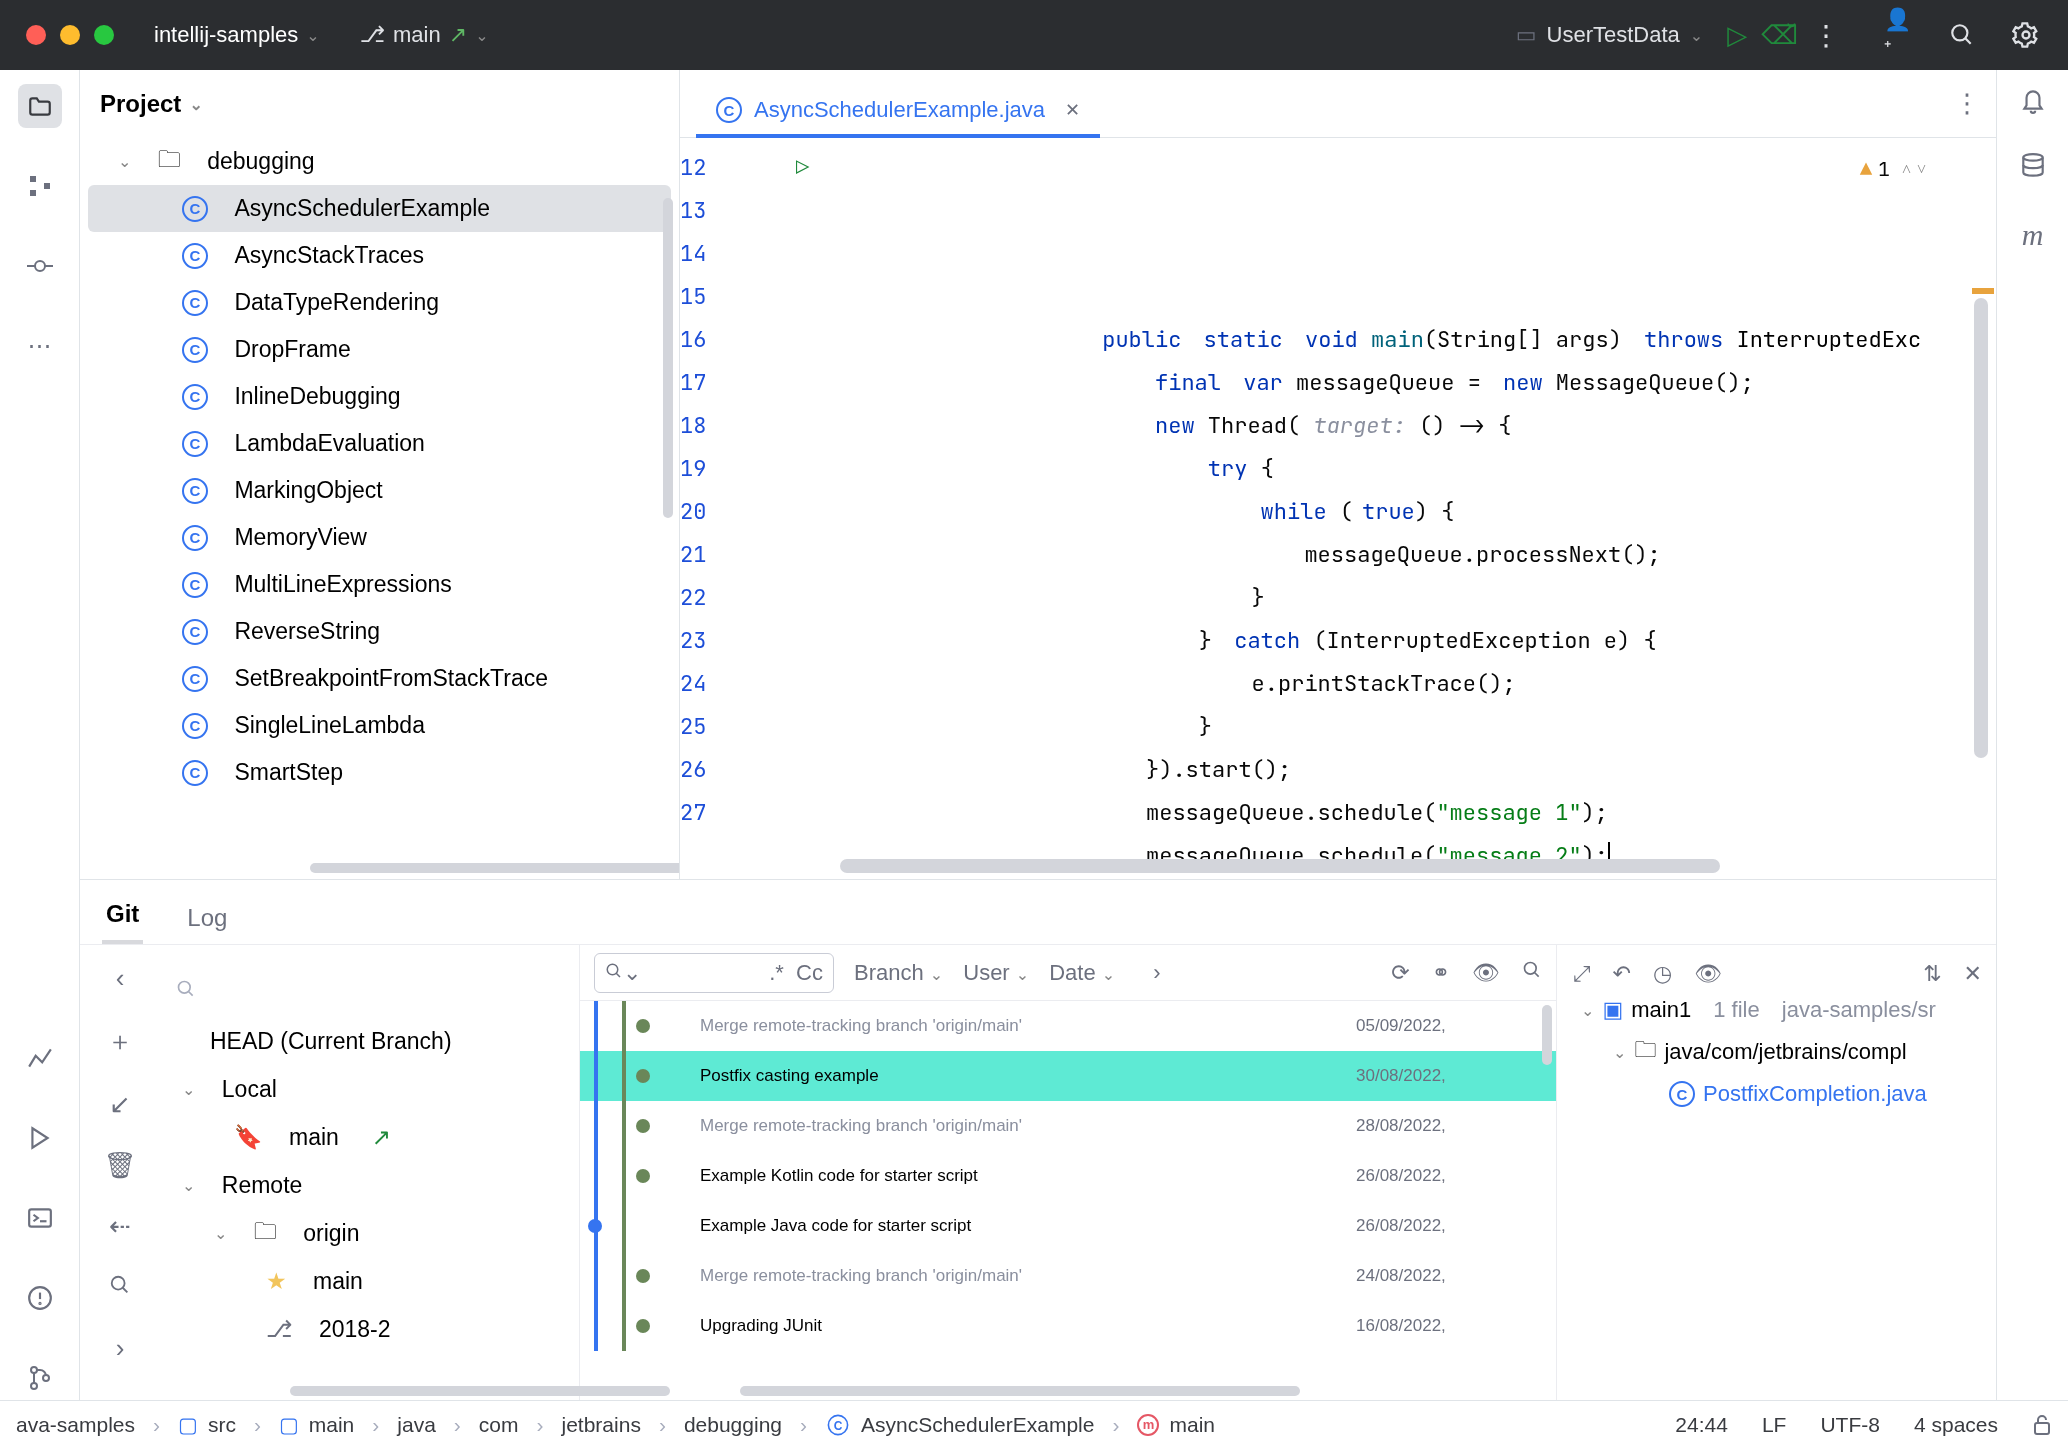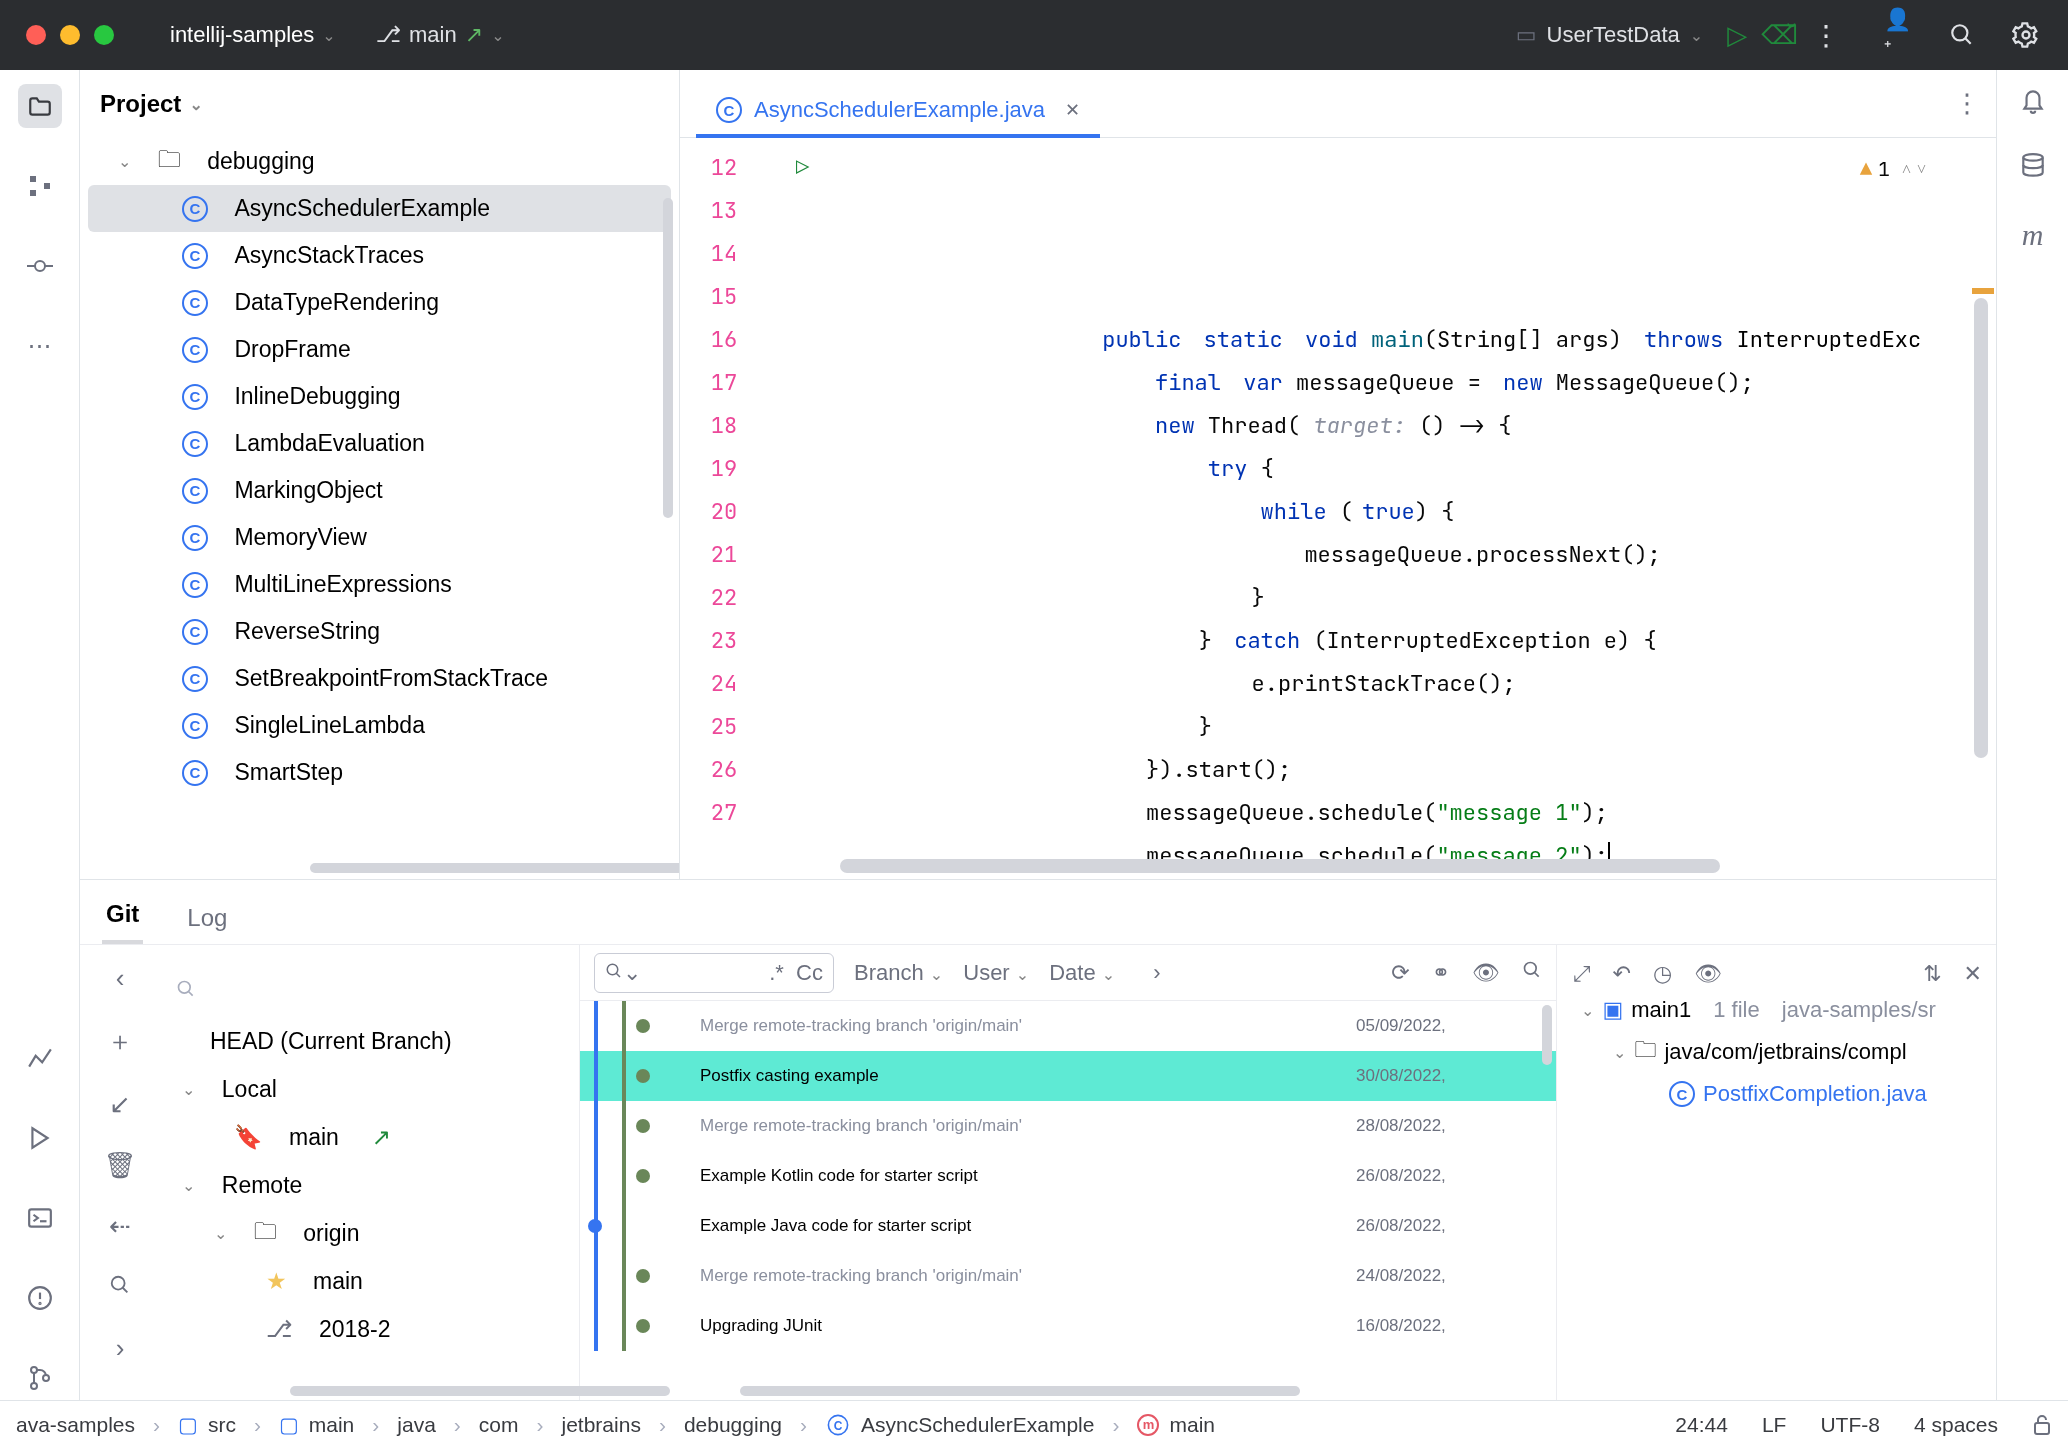--- a/index.html
+++ b/index.html
@@ -4,21 +4,21 @@
 <style>
   * { box-sizing: border-box; margin: 0; padding: 0; }
   html, body { width: 2068px; height: 1448px; font-family: -apple-system, "Segoe UI", sans-serif; overflow: hidden; background: #fff; }
   .root { display: flex; flex-direction: column; height: 100%; }
 
   
   .titlebar { height: 70px; background: #2b2d30; display: flex; align-items: center; color: #dfe1e5; font-size: 22px; }
   .traffic { display: flex; gap: 14px; margin-left: 26px; }
   .dot { width: 20px; height: 20px; border-radius: 50%; }
   .dot.red { background:#ff5f57;} .dot.yellow{background:#febc2e;} .dot.green{background:#28c840;}
-  .tb-project { margin-left: 56px; display:flex; align-items:center; gap:8px; color:#fff;}
+  .tb-project { margin-left: 40px; display:flex; align-items:center; gap:8px; color:#fff;}
   .tb-branch { margin-left: 40px; display:flex; align-items:center; gap:8px; color:#dfe1e5;}
   .tb-spacer { flex:1; }
   .tb-run { display:flex; align-items:center; gap:14px; margin-right: 20px;}
   .tb-run-config { display:flex; align-items:center; gap:10px; padding:4px 10px; }
   .tb-icons { display:flex; align-items:center; gap:36px; margin-right:28px; margin-left:24px;}
   .tb-ico { width:28px; height:28px; display:flex; align-items:center; justify-content:center;}
 
   
   .mainrow { flex:1; display:flex; min-height:0;}
   
@@ -41,21 +41,21 @@
   .tree-scroll-v{position:absolute; right:6px; top:60px; width:10px; height:320px; background:#d3d5db; border-radius:5px;}
 
   
   .editor { flex:1; display:flex; flex-direction:column; min-width:0;}
   .tabs { height:68px; display:flex; align-items:flex-end; border-bottom:1px solid #e0e4e8; padding:0 16px; position:relative;}
   .tab { display:flex; align-items:center; gap:12px; padding:14px 20px; font-size:22px; color:#3574f0; position:relative;}
   .tab.active::after { content:""; position:absolute; left:0; right:0; bottom:-1px; height:4px; background:#3574f0;}
   .tab .close { color:#6c707e; font-size:18px; margin-left:8px;}
   .tabs .more{ position:absolute; right:16px; top:18px; color:#6c707e; font-size:26px;}
   .code-area { flex:1; display:flex; font-family: "JetBrains Mono", Menlo, Consolas, monospace; font-size:22px; line-height:43px; position:relative; overflow:hidden;}
-  .gutter { width:116px; text-align:center; color:#ec4899; padding:8px 28px 0 0; position:relative; background:#fff;}
+  .gutter { width:116px; text-align:left; color:#1d4ed8; padding:8px 28px 0 0; position:relative; background:#fff;}
   .gutter .ln{height:43px;}
   .run-gutter{width:40px;padding-top:8px;}
   .run-ico-gut{color:#208a3c;font-size:22px;}
   .code { flex:1; white-space:pre; padding:8px 0 0 46px; color:#080808; position:relative;}
   .kw { color:#0033b3;margin-left:9px;} .str{color:#067d17;} .fn{color:#00627a;} .hint{color:#8a8f9e; font-style:italic;}
   .typ{color:#000;}
   .hl-line{position:absolute; left:0; right:0; height:43px; background:#f0f4ff; z-index:-1;}
   .warn-pill{position:absolute; right:70px; top:10px; display:flex; align-items:center; gap:6px; font-size:20px;}
   .warn-tri{color:#e8a33d;}
   .caret{border-right:2px solid #000; display:inline-block; height:30px; vertical-align:middle;}

